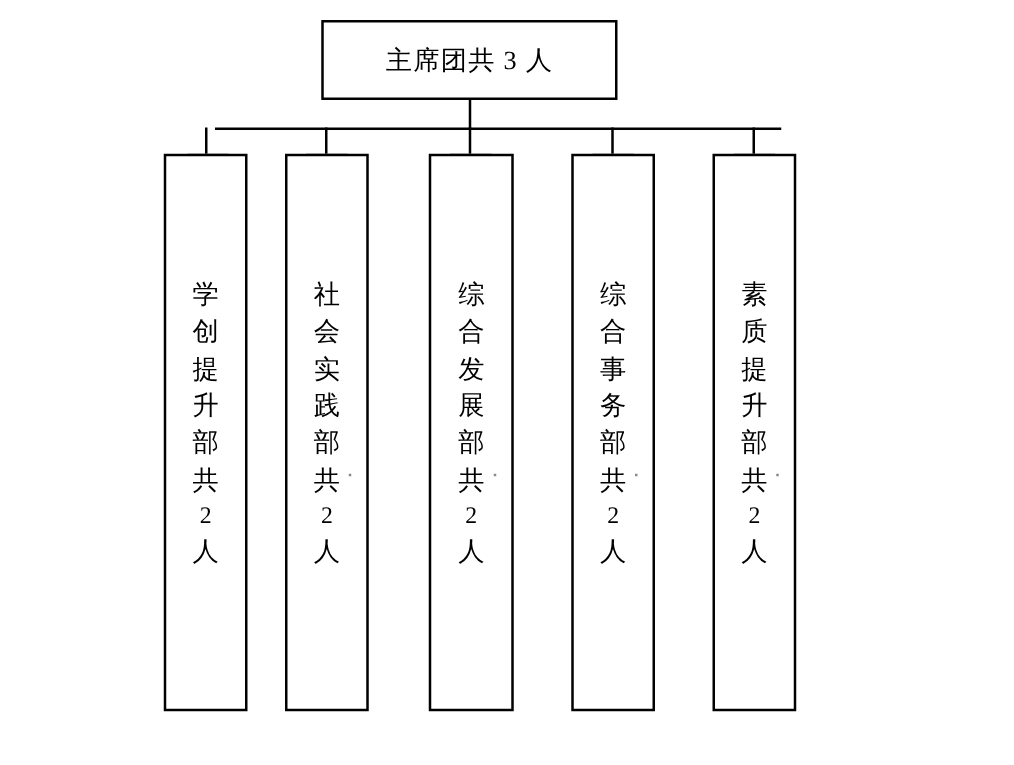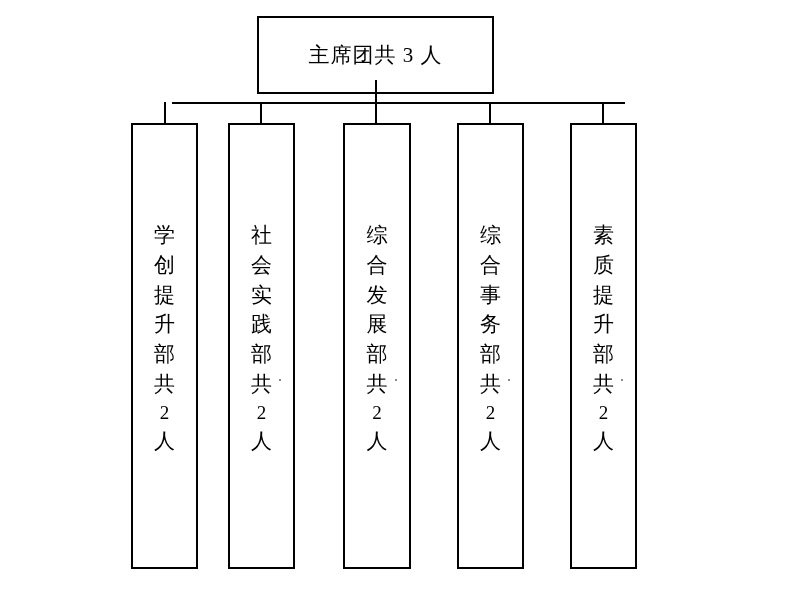--- a/index.html
+++ b/index.html
@@ -85,21 +85,21 @@
     width: 2px;
     height: 2px;
     background: #8a8a8a;
   }
 </style>
 </head>
 <body>
 
 <div id="canvas">
 
-  <div class="root-box" id="root-box" style="left: 257px; top: 16px; width: 237px; height: 78px;">
+  <div class="root-box" id="root-box" style="left: 257px; top: 16px; width: 237px; height: 64px;">
     <span class="root-label">主席团共 3 人</span>
   </div>
 
   <div class="line-v" id="root-stem" style="left: 375px; top: 80px; height: 24px;"></div>
   <div class="line-h" id="bus-line" style="left: 172px; top: 102px; width: 453px;"></div>
 
   <div id="drops">
       <div class="line-v" style="left: 164px; top: 102px; height: 23px;"></div>
       <div class="line-v" style="left: 260px; top: 102px; height: 23px;"></div>
       <div class="line-v" style="left: 375px; top: 102px; height: 23px;"></div>

